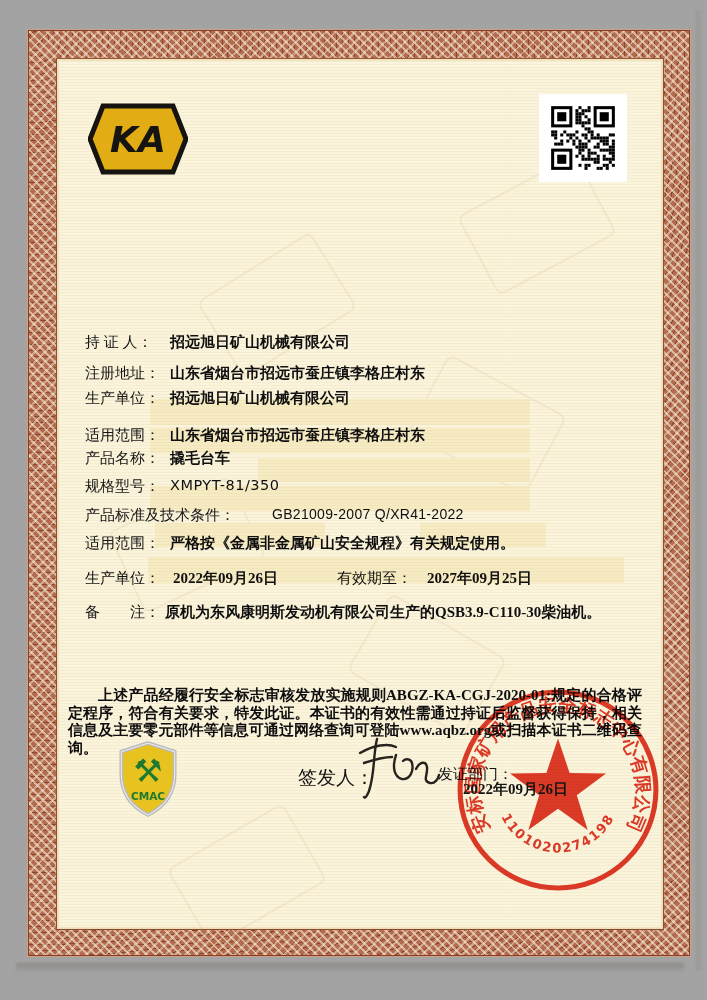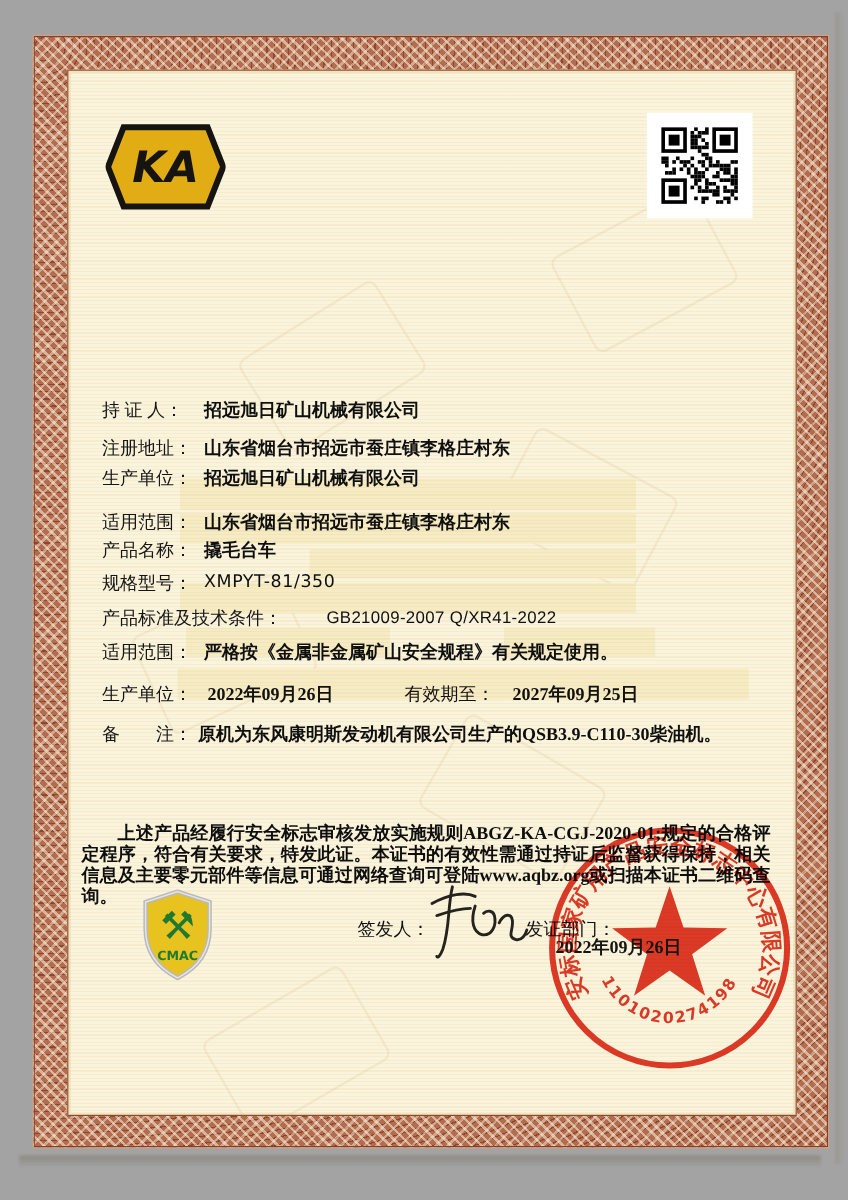--- a/index.html
+++ b/index.html
@@ -50,21 +50,21 @@
   .hl{position:absolute;background:#f6ebc3;z-index:2;}
   .dates .dlabel{font-size:15px;}
   .dates .dvalue{font-weight:600;font-size:15px;}
   
   .statement{
     position:absolute;left:68px;top:644px;width:574px;z-index:4;
     font-size:15px;line-height:17.5px;font-weight:600;text-align:justify;text-indent:2em;color:#0e0e0e;margin-top:43px;
   }
   
   .cmac{position:absolute;left:117px;top:741px;width:62px;height:76px;z-index:4;}
-  .signer-label{position:absolute;left:298px;top:765px;font-size:15px;z-index:4;}
+  .signer-label{position:absolute;left:298px;top:765px;font-size:19px;z-index:4;}
   .signature{position:absolute;left:352px;top:733px;width:90px;height:75px;z-index:5;}
   .dept-label{position:absolute;left:438px;top:765px;font-size:15px;z-index:4;}
   .seal{position:absolute;left:452px;top:684px;width:212px;height:212px;z-index:5;
         mix-blend-mode:multiply;opacity:.92;}
   .seal-date{position:absolute;left:463px;top:780px;z-index:6;font-size:15px;font-weight:600;color:#151515;white-space:nowrap;}
   
   .shadow-bottom{position:absolute;left:16px;top:963px;width:668px;height:10px;z-index:7;
     background:linear-gradient(180deg, rgba(100,92,75,.35), rgba(0,0,0,0));filter:blur(1.5px);}
   .shadow-right{position:absolute;left:696px;top:10px;width:7px;height:960px;z-index:7;
     background:linear-gradient(90deg, rgba(120,110,90,.22), rgba(0,0,0,0));filter:blur(1px);}

